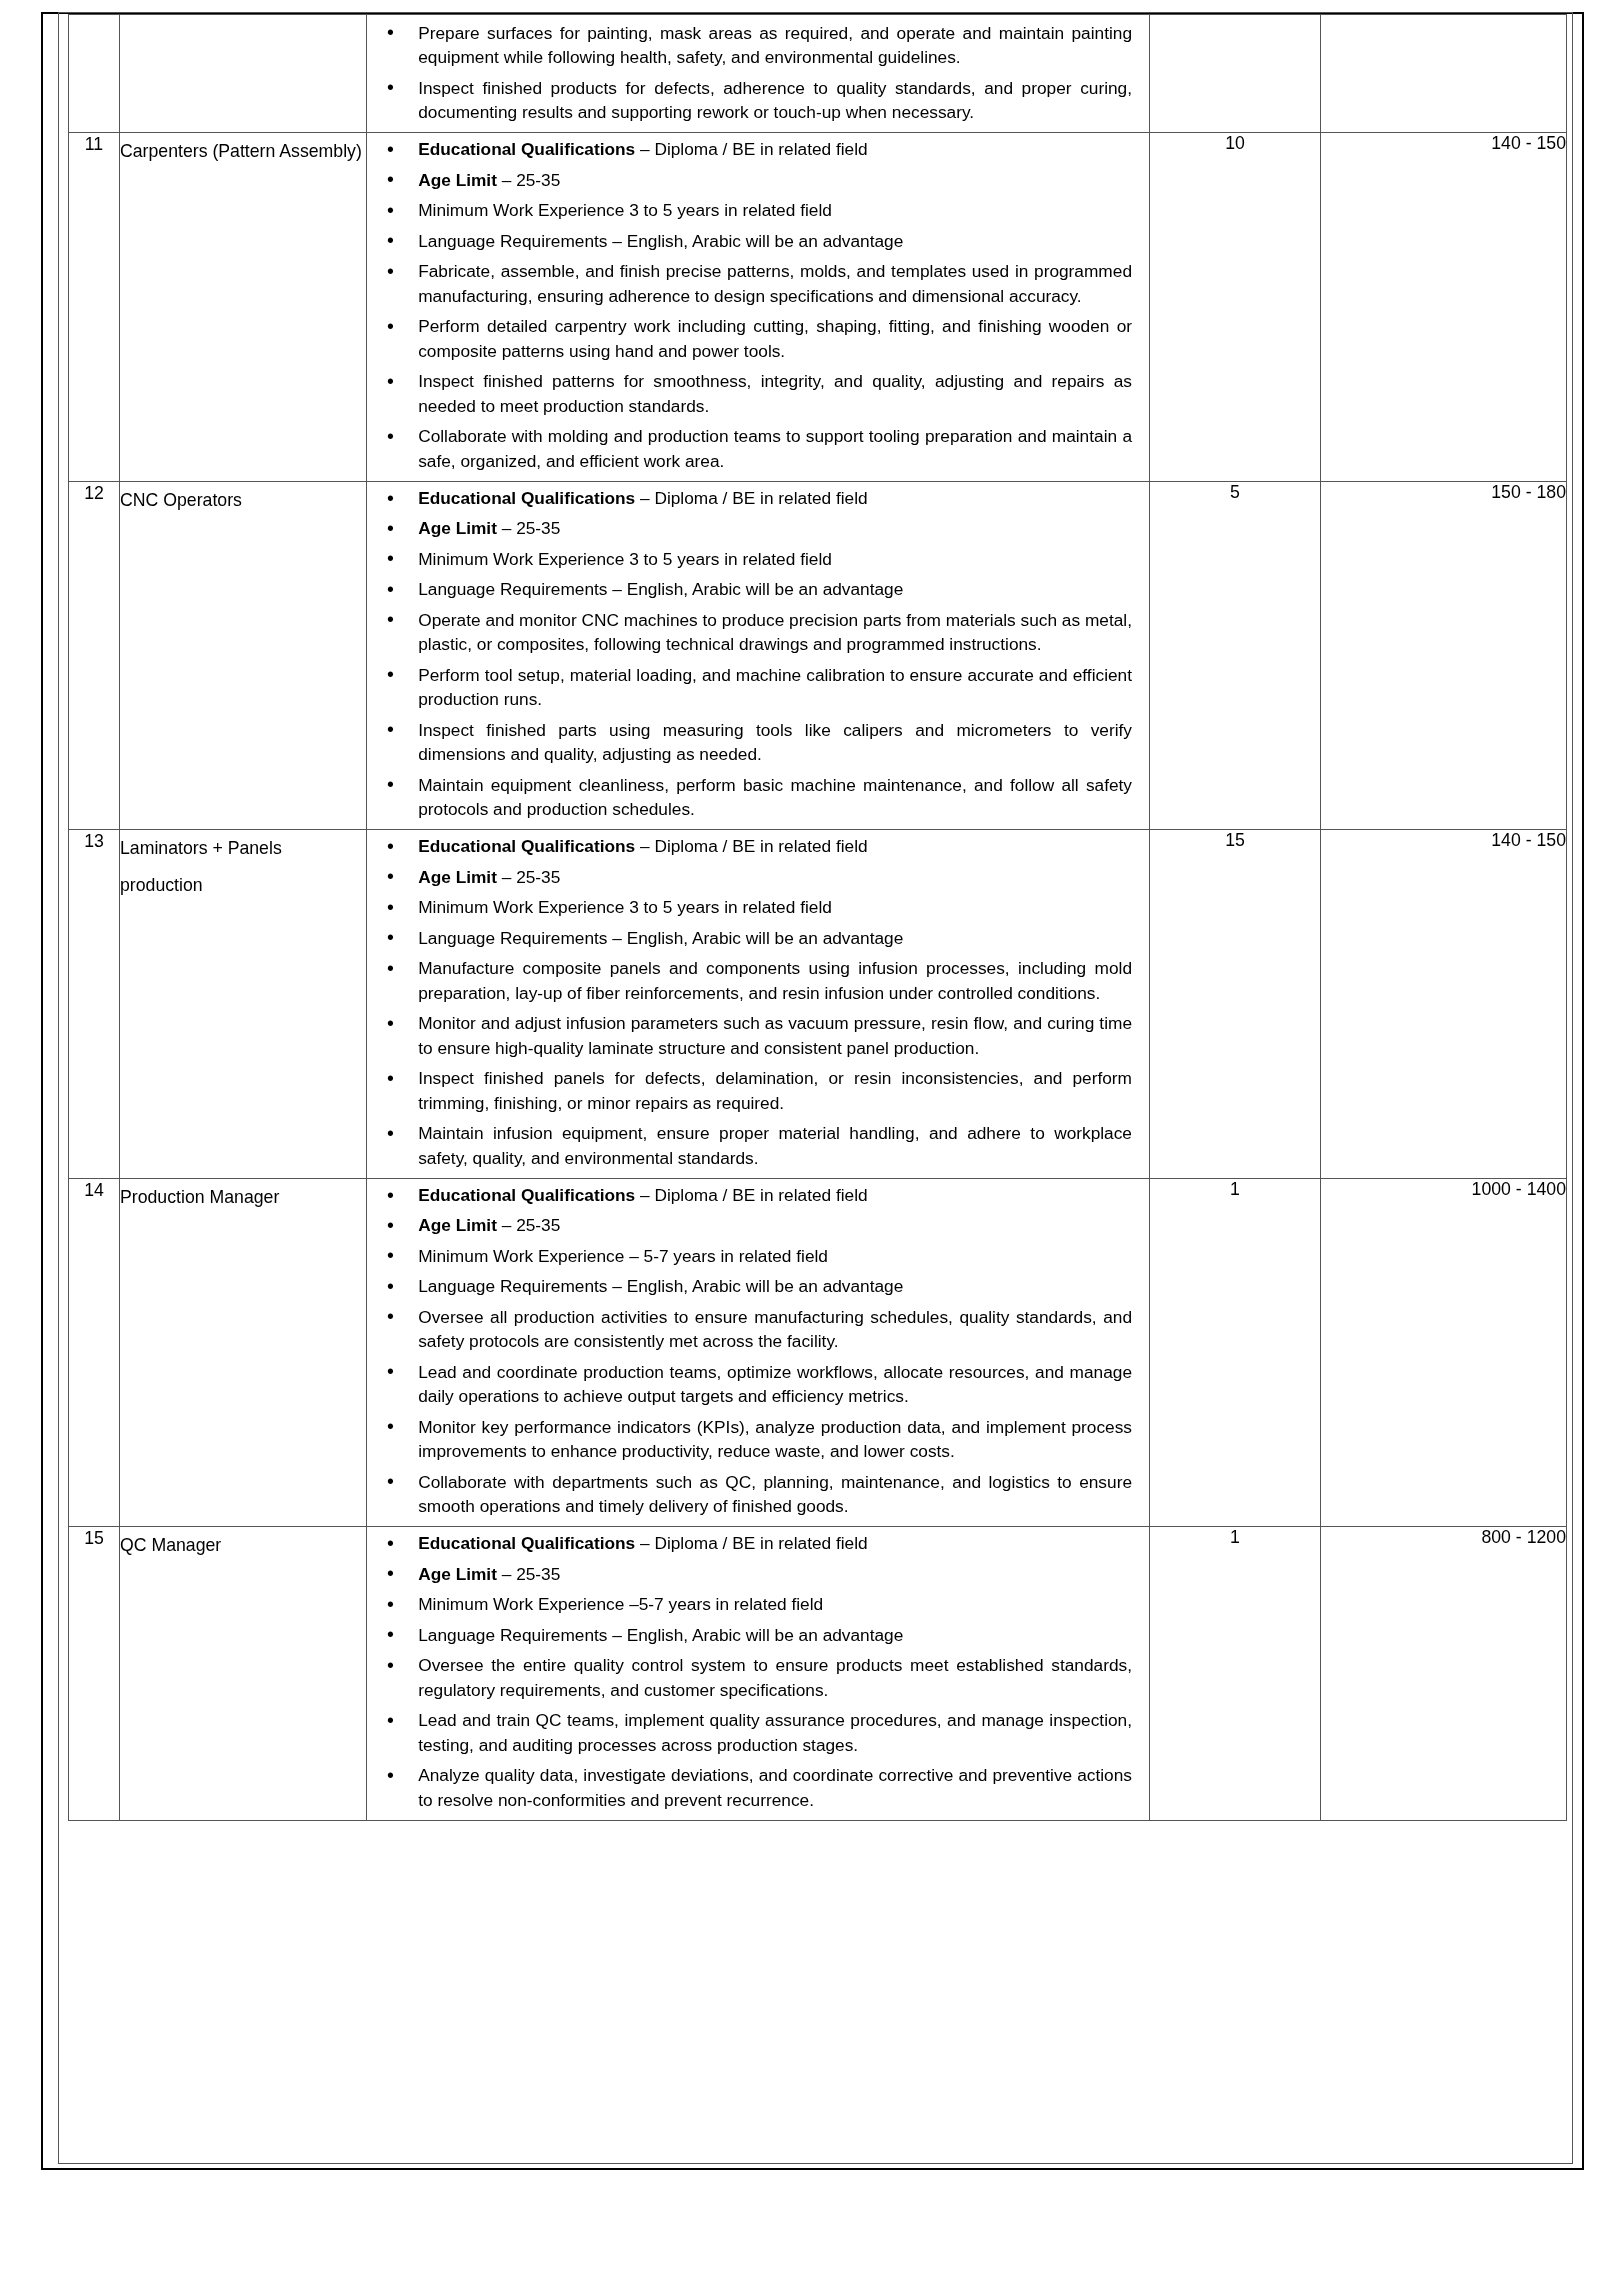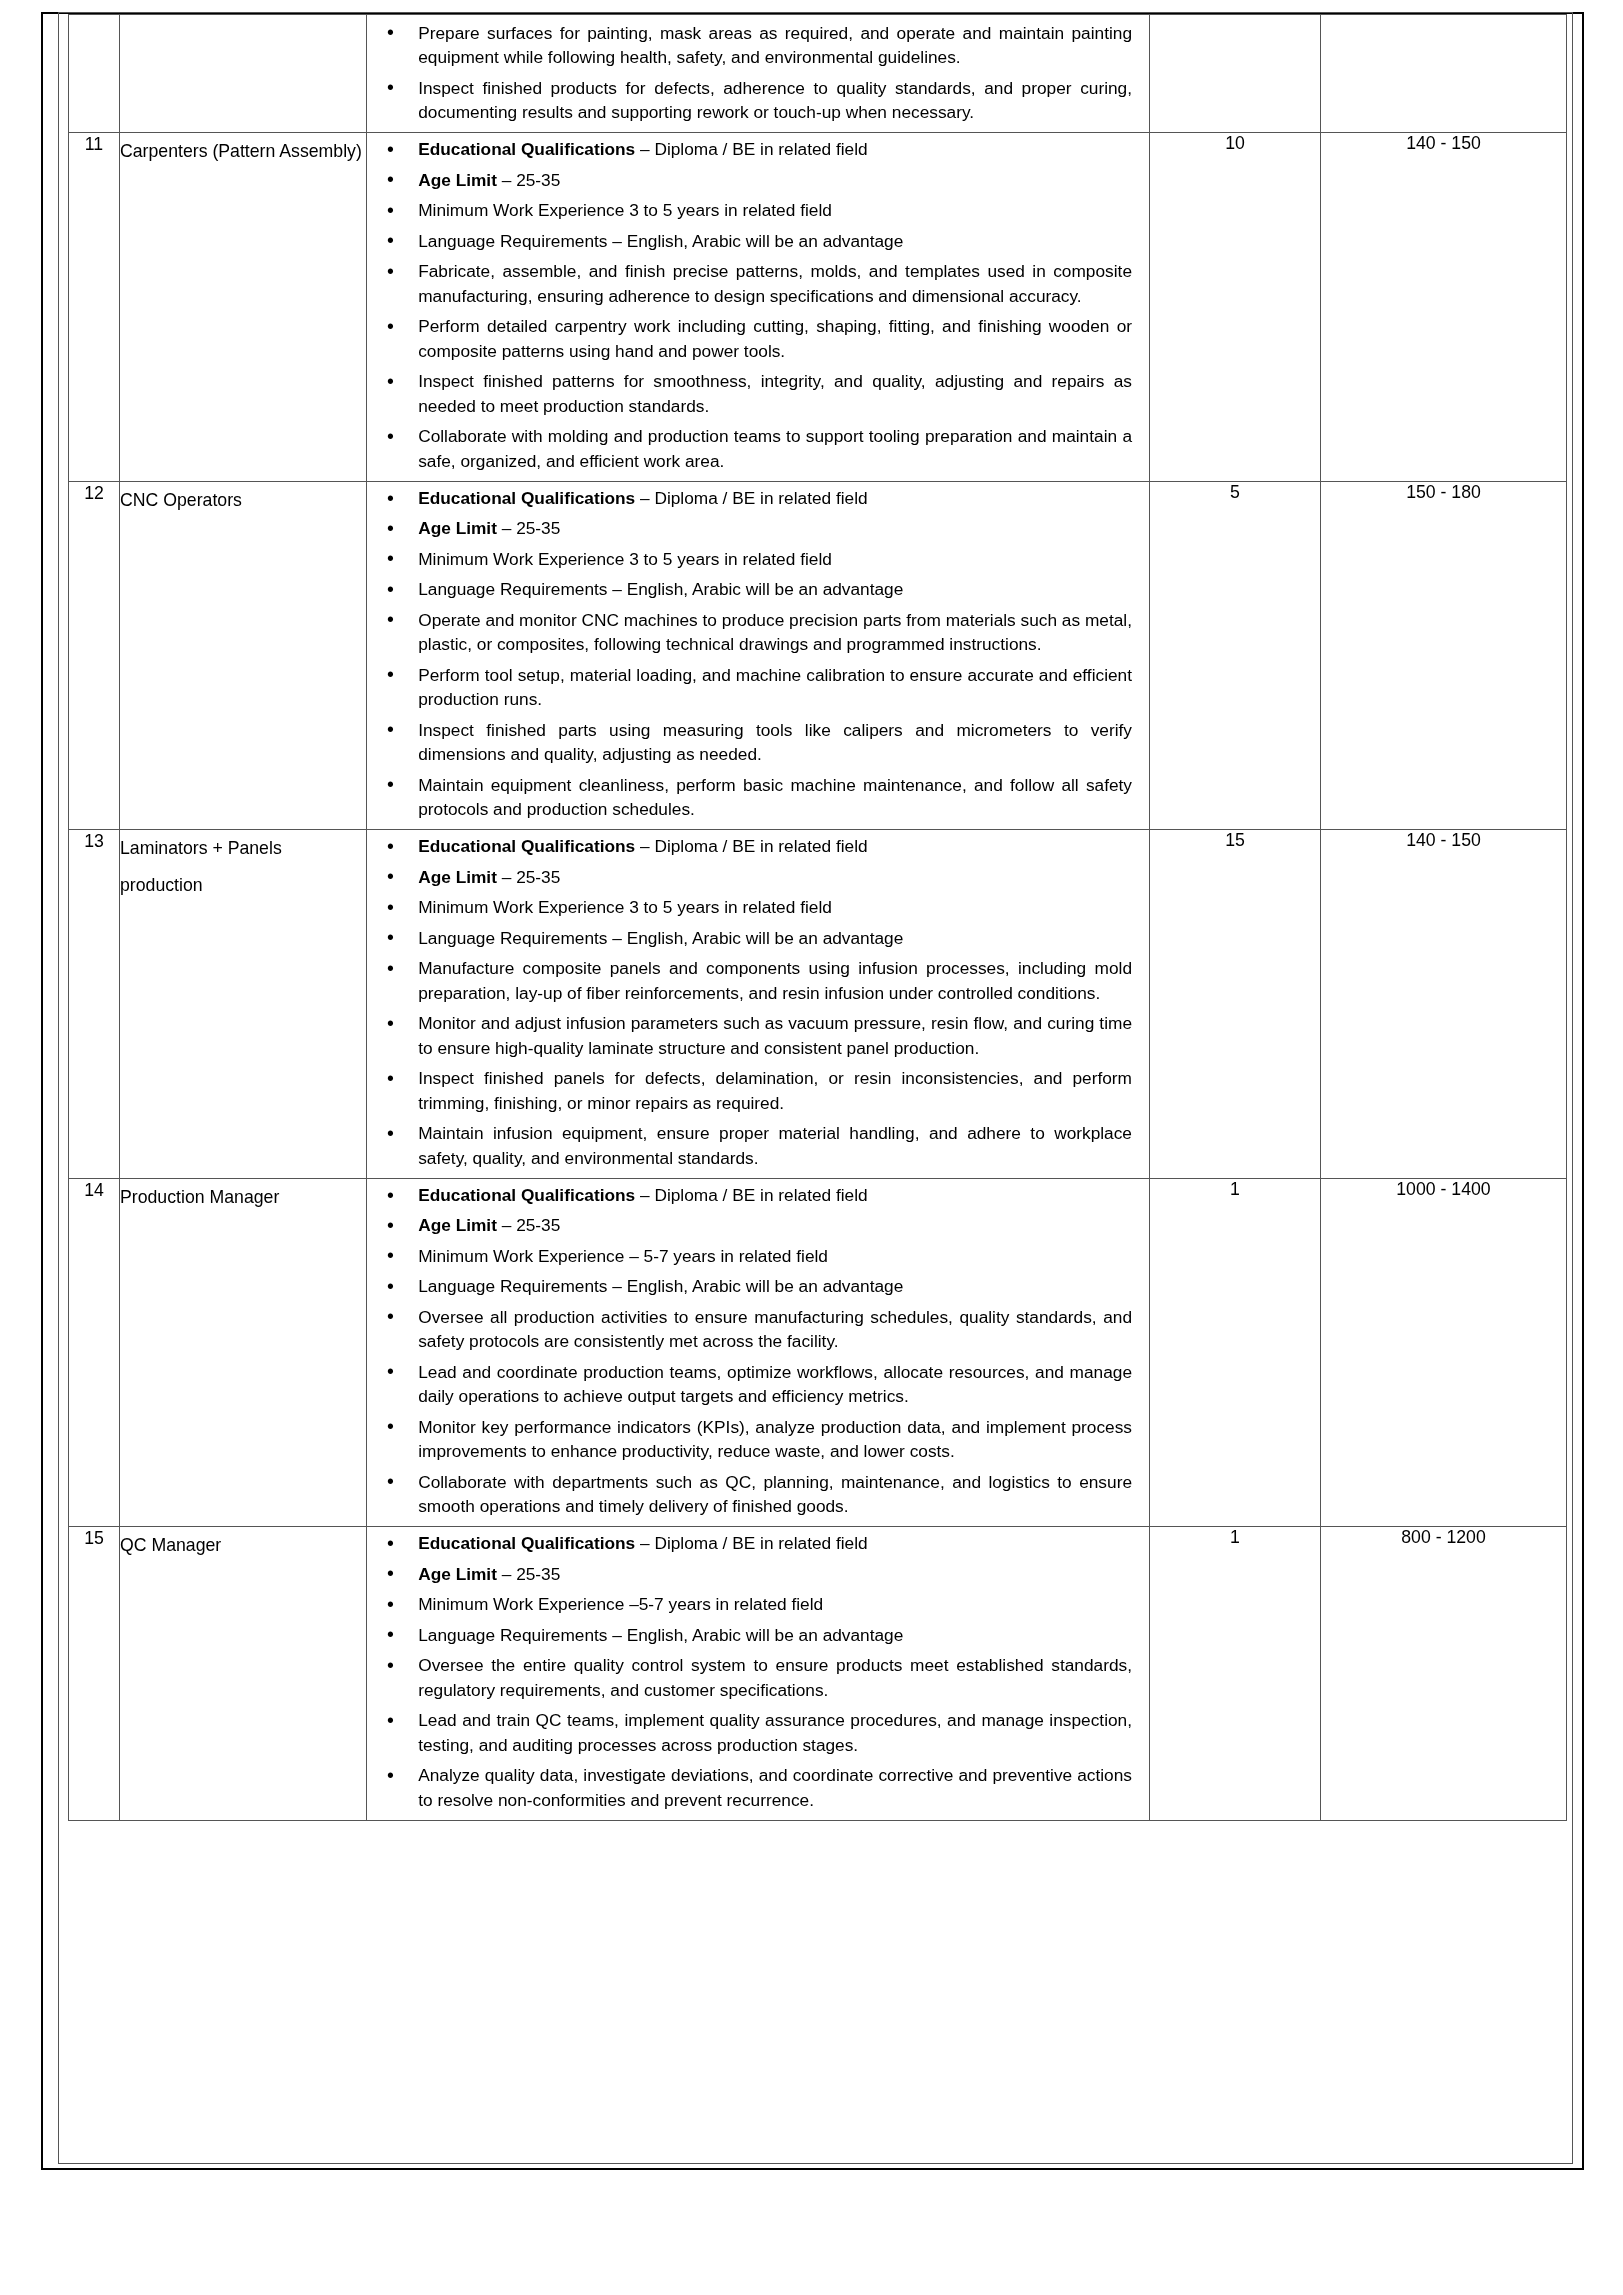--- a/index.html
+++ b/index.html
@@ -66,21 +66,21 @@
     font-weight: normal;
     padding: 13px 6.5px 6.5px 14.4px;
     line-height: 2.05;
   }
   .num {
     text-align: center;
     font-size: 17.7px;
     padding-top: 34px;
   }
   .sal {
-    text-align: center;
+    text-align: right;
     font-size: 17.7px;
     padding: 34px 0 0 13px;
   }
   ul.bullets {
     margin: 0;
     padding: 3.9px 17px 6.5px 42px;
     list-style: none;
   }
   ul.bullets li {
     position: relative;
@@ -149,21 +149,21 @@
         </tr>
         <tr>
           <td class="sl">11</td>
           <td class="title">Carpenters (Pattern Assembly)</td>
           <td>
             <ul class="bullets">
               <li><b>Educational Qualifications</b><span> – Diploma / BE in related field</span></li>
               <li><b>Age Limit</b><span> – 25-35</span></li>
               <li><span>Minimum Work Experience 3 to 5 years in related field</span></li>
               <li><span>Language Requirements – English, Arabic will be an advantage</span></li>
-              <li><span>Fabricate, assemble, and finish precise patterns, molds, and templates used in composite manufacturing, ensuring adherence to design specifications and dimensional accuracy.</span></li>
+              <li><span>Fabricate, assemble, and finish precise patterns, molds, and templates used in programmed manufacturing, ensuring adherence to design specifications and dimensional accuracy.</span></li>
               <li><span>Perform detailed carpentry work including cutting, shaping, fitting, and finishing wooden or composite patterns using hand and power tools.</span></li>
               <li><span>Inspect finished patterns for smoothness, integrity, and quality, adjusting and repairs as needed to meet production standards.</span></li>
               <li><span>Collaborate with molding and production teams to support tooling preparation and maintain a safe, organized, and efficient work area.</span></li>
             </ul>
           </td>
           <td class="num">10</td>
           <td class="sal">140 - 150</td>
         </tr>
         <tr>
           <td class="sl">12</td>

